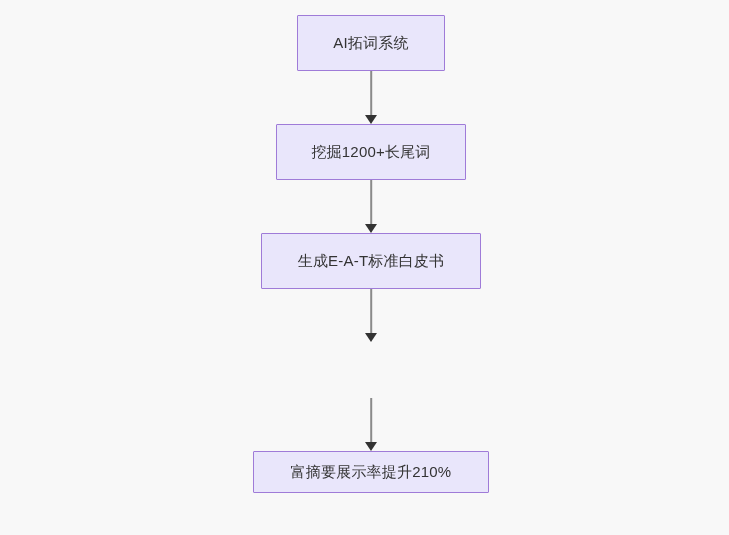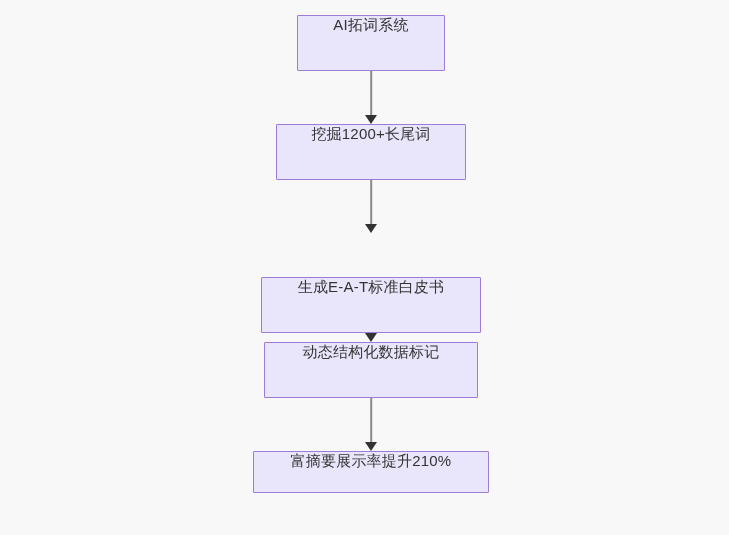--- a/index.html
+++ b/index.html
@@ -18,21 +18,21 @@
     width: 729px;
     height: 535px;
   }
   .node {
     position: absolute;
     box-sizing: border-box;
     background: #e9e6fb;
     border: 1.5px solid #9f7bd8;
     border-radius: 1px;
     display: flex;
-    align-items: flex-start;
+    align-items: center;
     justify-content: center;
     transform: translateX(-50%);
   }
   .node-label {
     font-size: 15px;
     line-height: 1.2;
     color: #333333;
     letter-spacing: 0.2px;
     white-space: nowrap;
     font-family: "Liberation Sans", "DejaVu Sans", sans-serif;
@@ -88,25 +88,22 @@
   </div>
 
   <div class="node" style="left:371px; top:15px; width:148px; height:56px;">
     <span class="node-label">AI拓词系统</span>
   </div>
 
   <div class="node" style="left:371px; top:124px; width:190px; height:56px;">
     <span class="node-label">挖掘1200+长尾词</span>
   </div>
 
-  <div class="node" style="left:371px; top:233px; width:220px; height:56px;margin-top:44px;">
+  <div class="node" style="left:371px; top:233px; width:220px; height:56px;">
     <span class="node-label">生成E-A-T标准白皮书</span>
   </div>
 
-  <div class="node" style="left:371px; top:342px; width:214px; height:56px;">
-    <span class="node-label">动态结构化数据标记</span>
-  </div>
 
   <div class="node" style="left:371px; top:451px; width:236px; height:42px;">
     <span class="node-label">富摘要展示率提升210%</span>
   </div>
 
 </div>
 
 </body></html>

